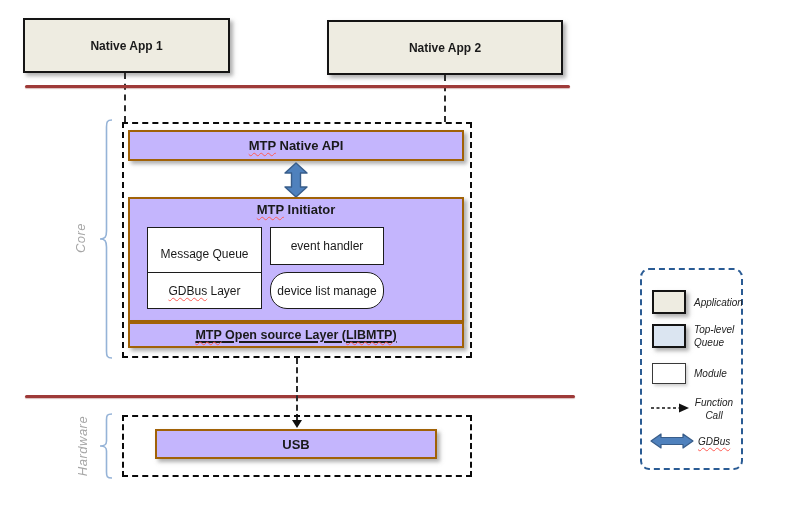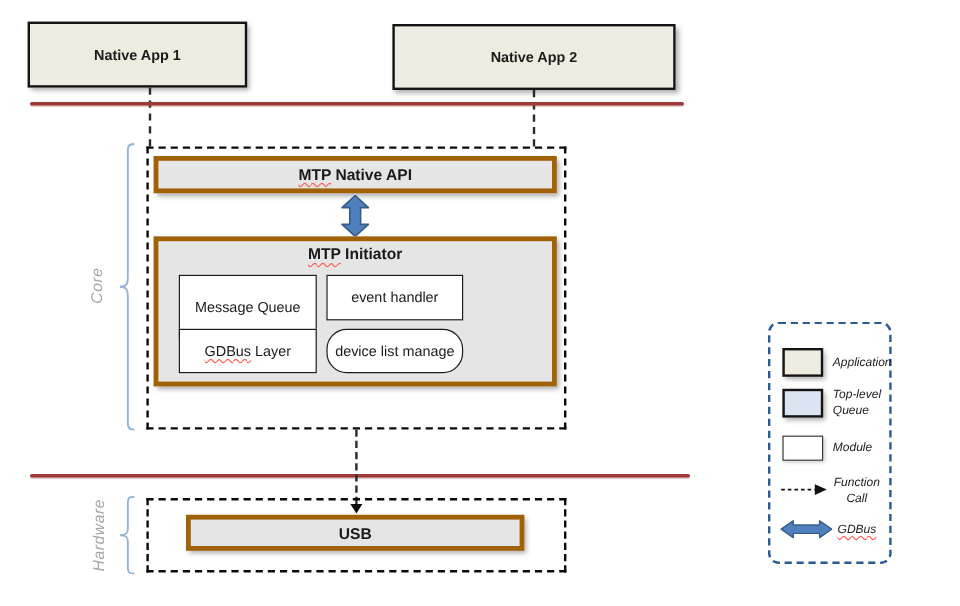--- a/index.html
+++ b/index.html
@@ -2,21 +2,21 @@
 <html><head>
 <meta charset="utf-8">
 <style>
   html,body{margin:0;padding:0;background:#fff;}
   body{font-family:"Liberation Sans","DejaVu Sans",sans-serif;color:#1a1a1a;}
   .stage{position:relative;width:800px;height:505px;background:#fff;overflow:hidden;}
 
   .box{position:absolute;box-sizing:border-box;display:flex;align-items:center;justify-content:center;text-align:center;}
   .shadow{box-shadow:2.5px 3px 4px rgba(110,110,110,.55);}
   .app-box{background:#eeece1;border:2px solid #141414;font-weight:bold;font-size:12px;}
-  .blue-box{background:#e5e5e5;border:4px solid #a16207;font-weight:bold;font-size:13px;}
+  .blue-box{background:#c4b5fd;border:2px solid #a16207;font-weight:bold;font-size:13px;}
   .white-box{position:absolute;box-sizing:border-box;background:#fff;border:1.5px solid #1c1c1c;display:flex;align-items:center;justify-content:center;text-align:center;font-size:12px;}
 
   .dashed-container{position:absolute;box-sizing:border-box;border:2.5px dashed #0a0a0a;background:transparent;}
 
   .vconn{position:absolute;width:0;border-left:2px dashed #2b2b2b;}
   .redline{position:absolute;height:3px;background:#9e3a38;border-radius:2px;box-shadow:0 1px 1px rgba(150,60,55,.35);}
 
   .squiggle{text-decoration-line:underline;text-decoration-style:wavy;text-decoration-color:#ff5d55;text-decoration-thickness:1px;text-underline-offset:2px;}
   .solid-underline{text-decoration:underline;text-decoration-thickness:1.5px;text-underline-offset:2px;}
 
@@ -31,21 +31,21 @@
   .legend .swatch{position:absolute;box-sizing:border-box;}
   .legend .lbl{position:absolute;font-size:10px;line-height:13px;color:#222;font-style:italic;}
 
   .arrowhead-down{position:absolute;width:0;height:0;border-left:5px solid transparent;border-right:5px solid transparent;border-top:8px solid #0d0d0d;}
 </style>
 </head>
 <body>
 
 <div class="stage">
 
-  <div class="box app-box shadow" style="left:23px;top:18px;width:183px;height:55px;">
+  <div class="box app-box shadow" style="left:23px;top:18px;width:207px;height:55px;">
     <span>Native App 1</span>
   </div>
   <div class="box app-box shadow" style="left:327px;top:20px;width:236px;height:55px;">
     <span>Native App 2</span>
   </div>
 
   <div class="vconn" style="left:124px;top:73px;height:49px;"></div>
   <div class="vconn" style="left:444px;top:75px;height:47px;"></div>
 
   <div class="redline" style="left:25px;top:85px;width:545px;"></div>
@@ -76,20 +76,23 @@
       <span>event handler</span>
     </div>
     <div class="white-box" style="left:17px;top:73px;width:115px;height:37px;font-weight:normal;">
       <span><span class="squiggle">GDBus</span><span> Layer</span></span>
     </div>
     <div class="white-box" style="left:140px;top:73px;width:114px;height:37px;font-weight:normal;border-radius:17px;">
       <span>device list manage</span>
     </div>
   </div>
 
+  <div class="box blue-box shadow" style="left:128px;top:322px;width:336px;height:26px;font-size:12.5px;">
+    <span class="solid-underline"><span class="squiggle">MTP</span><span> Open source Layer (</span><span class="squiggle">LIBMTP</span><span>)</span></span>
+  </div>
 
   <div class="vconn" style="left:296px;top:358px;height:62px;"></div>
   <div class="arrowhead-down" style="left:292px;top:420px;"></div>
 
   <div class="dashed-container" style="left:122px;top:415px;width:350px;height:62px;"></div>
 
   <svg class="brace" style="left:99px;top:413px;" width="14" height="66" viewBox="0 0 14 66">
     <path d="M13,1 C8,1 7.5,2.5 7.5,7 L7.5,28 C7.5,31.5 6,33 1,33 C6,33 7.5,34.5 7.5,38 L7.5,59 C7.5,63.5 8,65 13,65" fill="none" stroke="#95b3d7" stroke-width="1.6"></path>
   </svg>
   <div class="rot-label" style="left:49px;top:437px;width:70px;height:18px;">Hardware</div>

